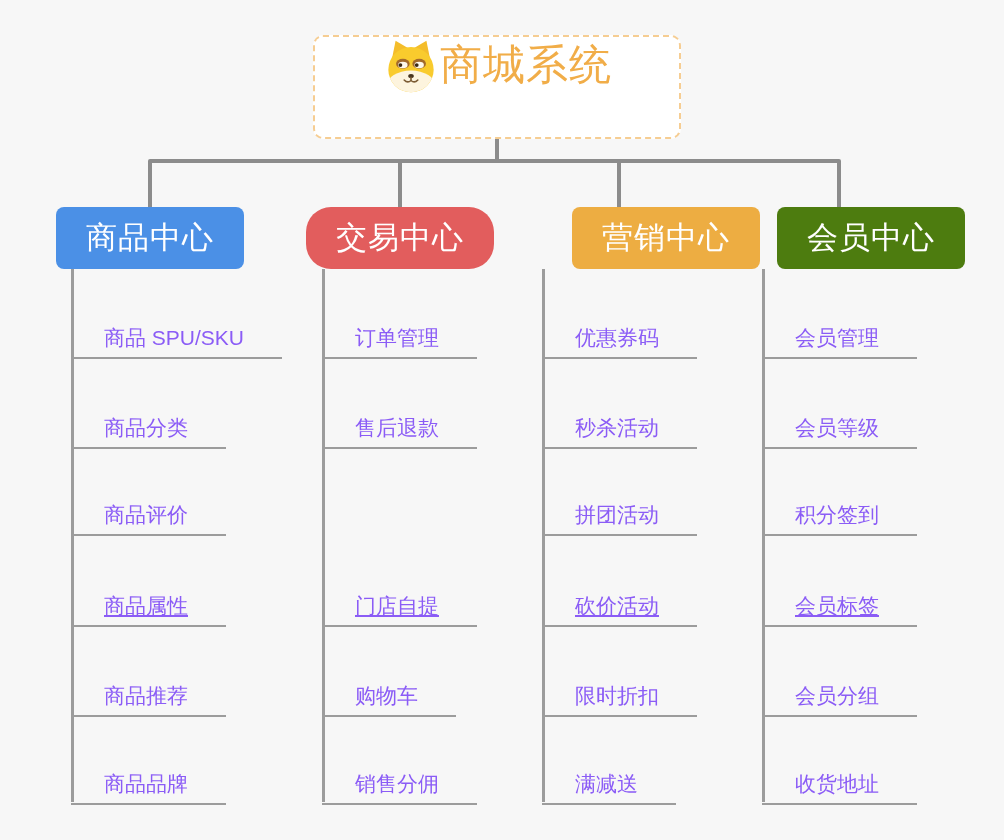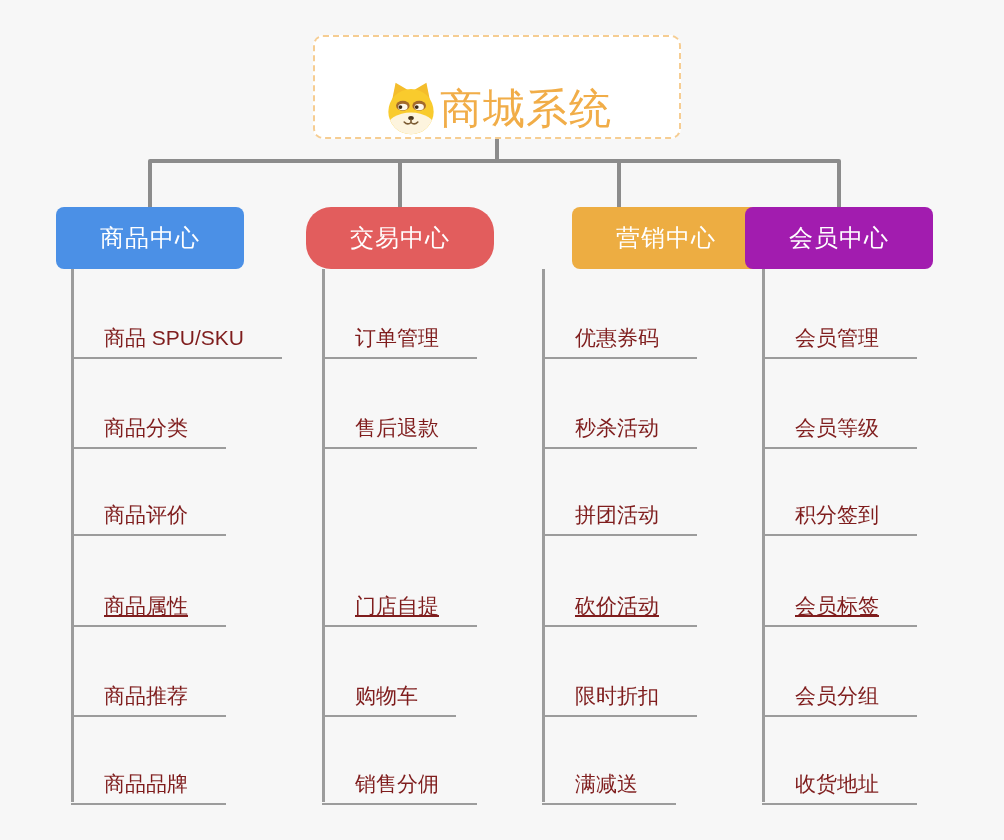--- a/index.html
+++ b/index.html
@@ -11,60 +11,60 @@
   }
   .canvas{position:relative;width:1004px;height:840px;}
 
   
   .root{
     position:absolute;left:313px;top:35px;width:368px;height:104px;
     box-sizing:border-box;
     background:#ffffff;
     border:2px dashed #f6cd92;
     border-radius:10px;
-    display:flex;align-items:flex-end;justify-content:center;gap:0;
+    display:flex;align-items:flex-start;justify-content:center;gap:0;
   }
   .root-title{font-size:42px;color:#f1ad48;letter-spacing:1px;}
   .dog-icon{width:58px;height:58px;display:block;}
 
   
   .conn{position:absolute;background:#8c8c8c;}
   .conn.stem{left:495px;top:139px;width:4px;height:22px;}
   .conn.rail{left:148px;top:159px;width:693px;height:4px;border-radius:2px;}
   .conn.drop{top:161px;width:4px;height:46px;}
   .conn.drop1{left:148px;}
   .conn.drop2{left:398px;}
   .conn.drop3{left:617px;}
   .conn.drop4{left:837px;}
 
   
   .branch{
     position:absolute;top:207px;width:188px;height:62px;
-    border-radius:8px;color:#ffffff;font-size:24px;
+    border-radius:8px;color:#ffffff;font-size:31px;
     display:flex;align-items:center;justify-content:center;
     letter-spacing:1px;
   }
   .b1{left:56px;}
   .b2{left:306px;}
   .b3{left:540px;margin-left:32px;}
   .b4{left:745px;}
 
   
   .col{position:absolute;top:269px;width:260px;height:535px;}
   .c1{left:71px;}
   .c2{left:322px;}
   .c3{left:542px;}
   .c4{left:762px;}
   .vline{position:absolute;left:0;top:0;width:3px;height:533px;background:#9c9c9c;}
   .leaf{
     position:absolute;left:0;height:42px;box-sizing:content-box;
     display:flex;align-items:flex-end;
     padding:0 38px 5px 33px;
     border-bottom:2px solid #9c9c9c;
-    font-size:21px;color:#7f1d1d;
+    font-size:21px;color:#8b5cf6;
     white-space:nowrap;width:max-content;
   }
   .l1{top:41px;}
   .l2{top:131px;}
   .l3{top:218px;text-align:right;}
   .l4{top:309px;text-decoration:underline;}
   .l5{top:399px;}
   .l6{top:487px;}
 </style>
 </head>
@@ -105,21 +105,21 @@
   <div class="conn stem"></div>
   <div class="conn rail"></div>
   <div class="conn drop drop1"></div>
   <div class="conn drop drop2"></div>
   <div class="conn drop drop3"></div>
   <div class="conn drop drop4"></div>
 
   <div class="branch b1" style="background-color: rgb(75, 144, 230);">商品中心</div>
   <div class="branch b2" style="background-color: rgb(226, 93, 93); border-radius: 25px;">交易中心</div>
   <div class="branch b3" style="background-color: rgb(237, 173, 66);">营销中心</div>
-  <div class="branch b4" style="background-color: #a21caf;">会员中心</div>
+  <div class="branch b4" style="background-color: #4d7c0f; margin-left: 32px;">会员中心</div>
 
   <div class="col c1">
     <div class="vline"></div>
     <div class="leaf l1">商品 SPU/SKU</div>
     <div class="leaf l2">商品分类</div>
     <div class="leaf l3">商品评价</div>
     <div class="leaf l4">商品属性</div>
     <div class="leaf l5">商品推荐</div>
     <div class="leaf l6">商品品牌</div>
   </div>

